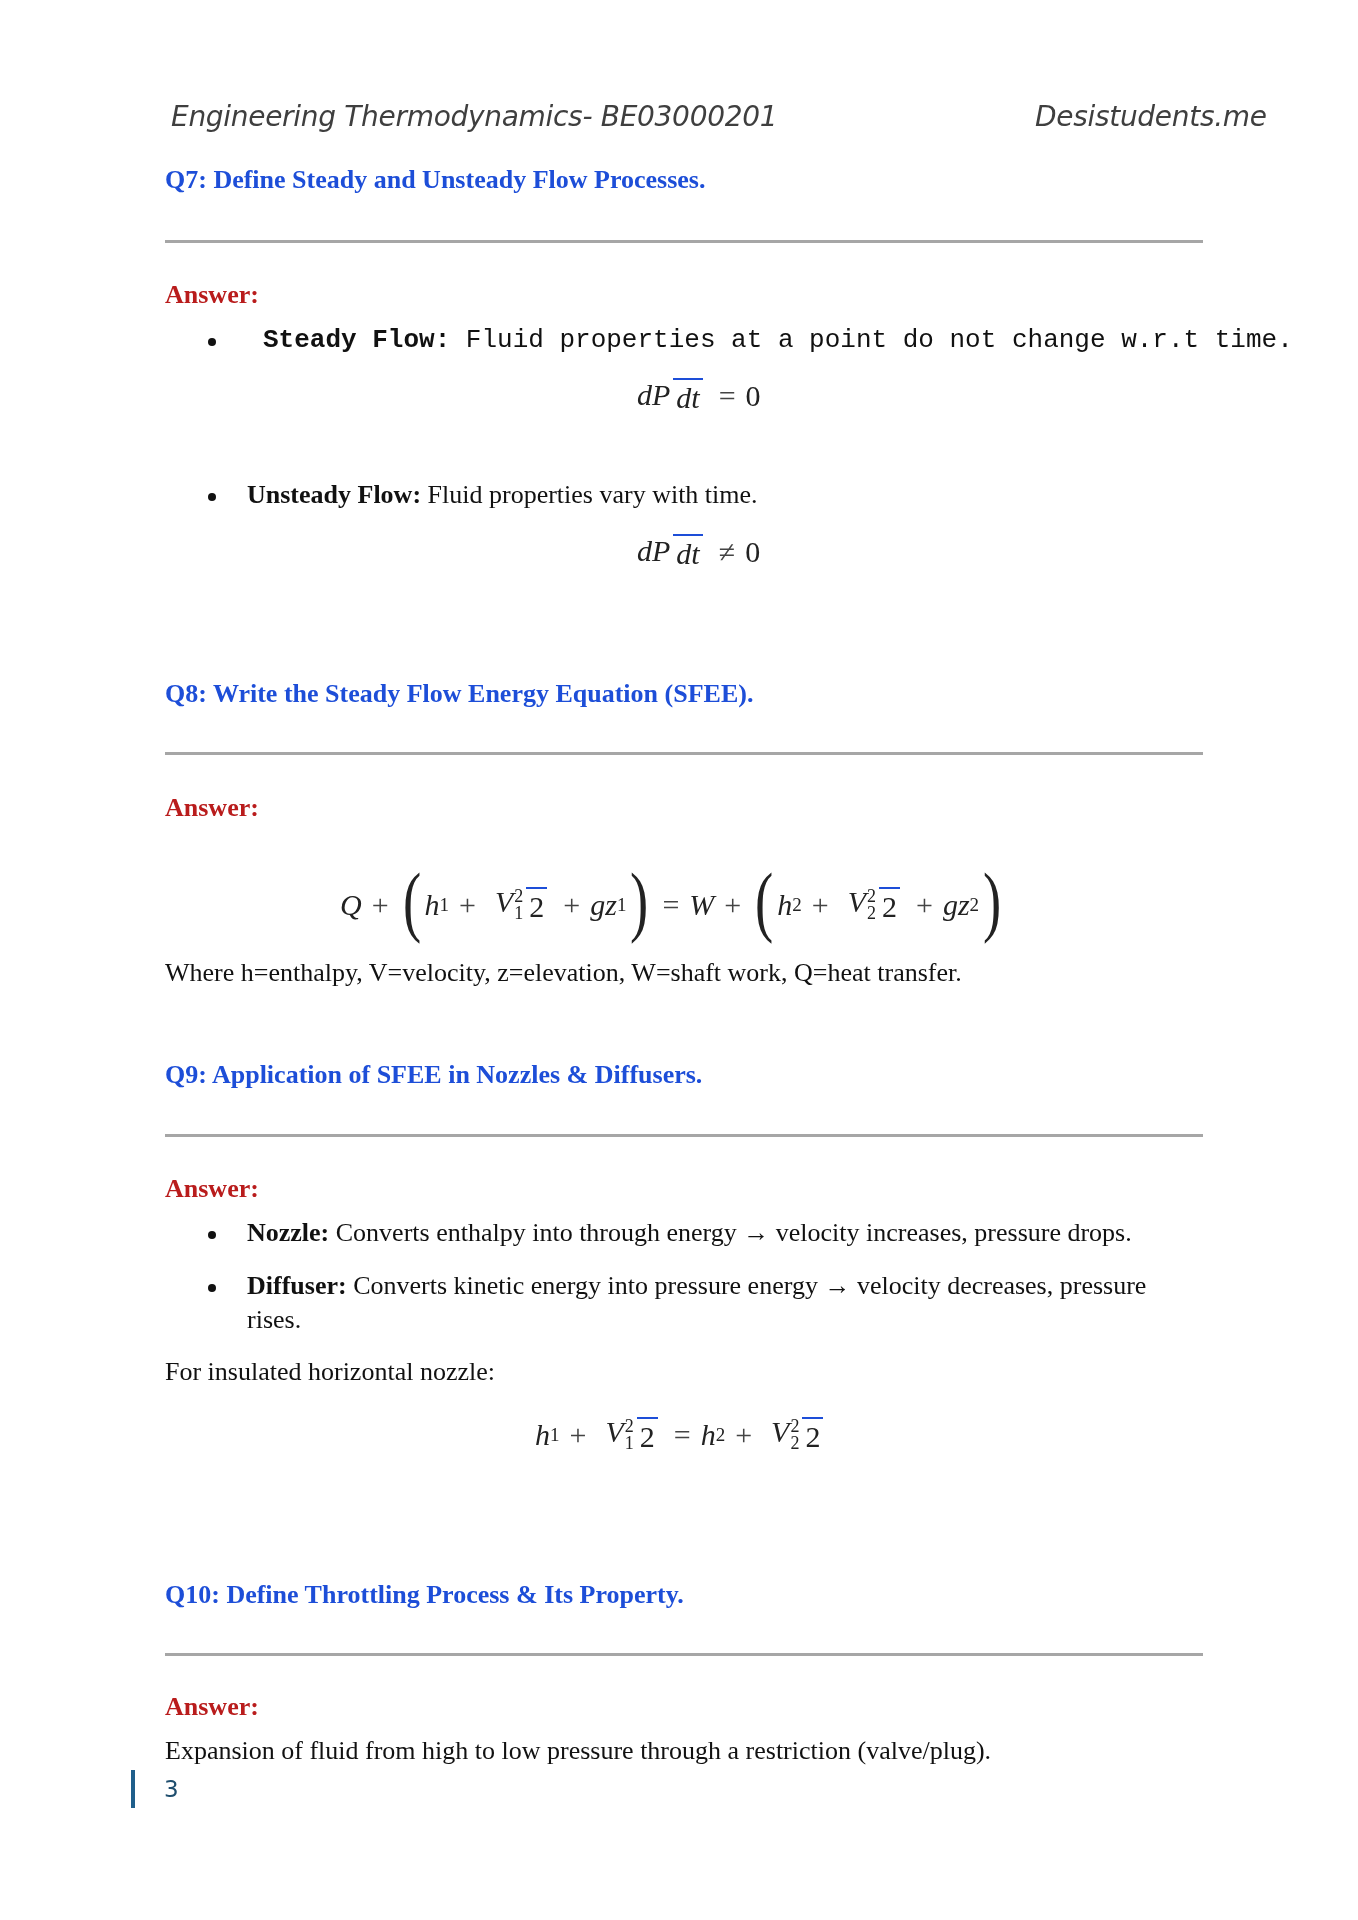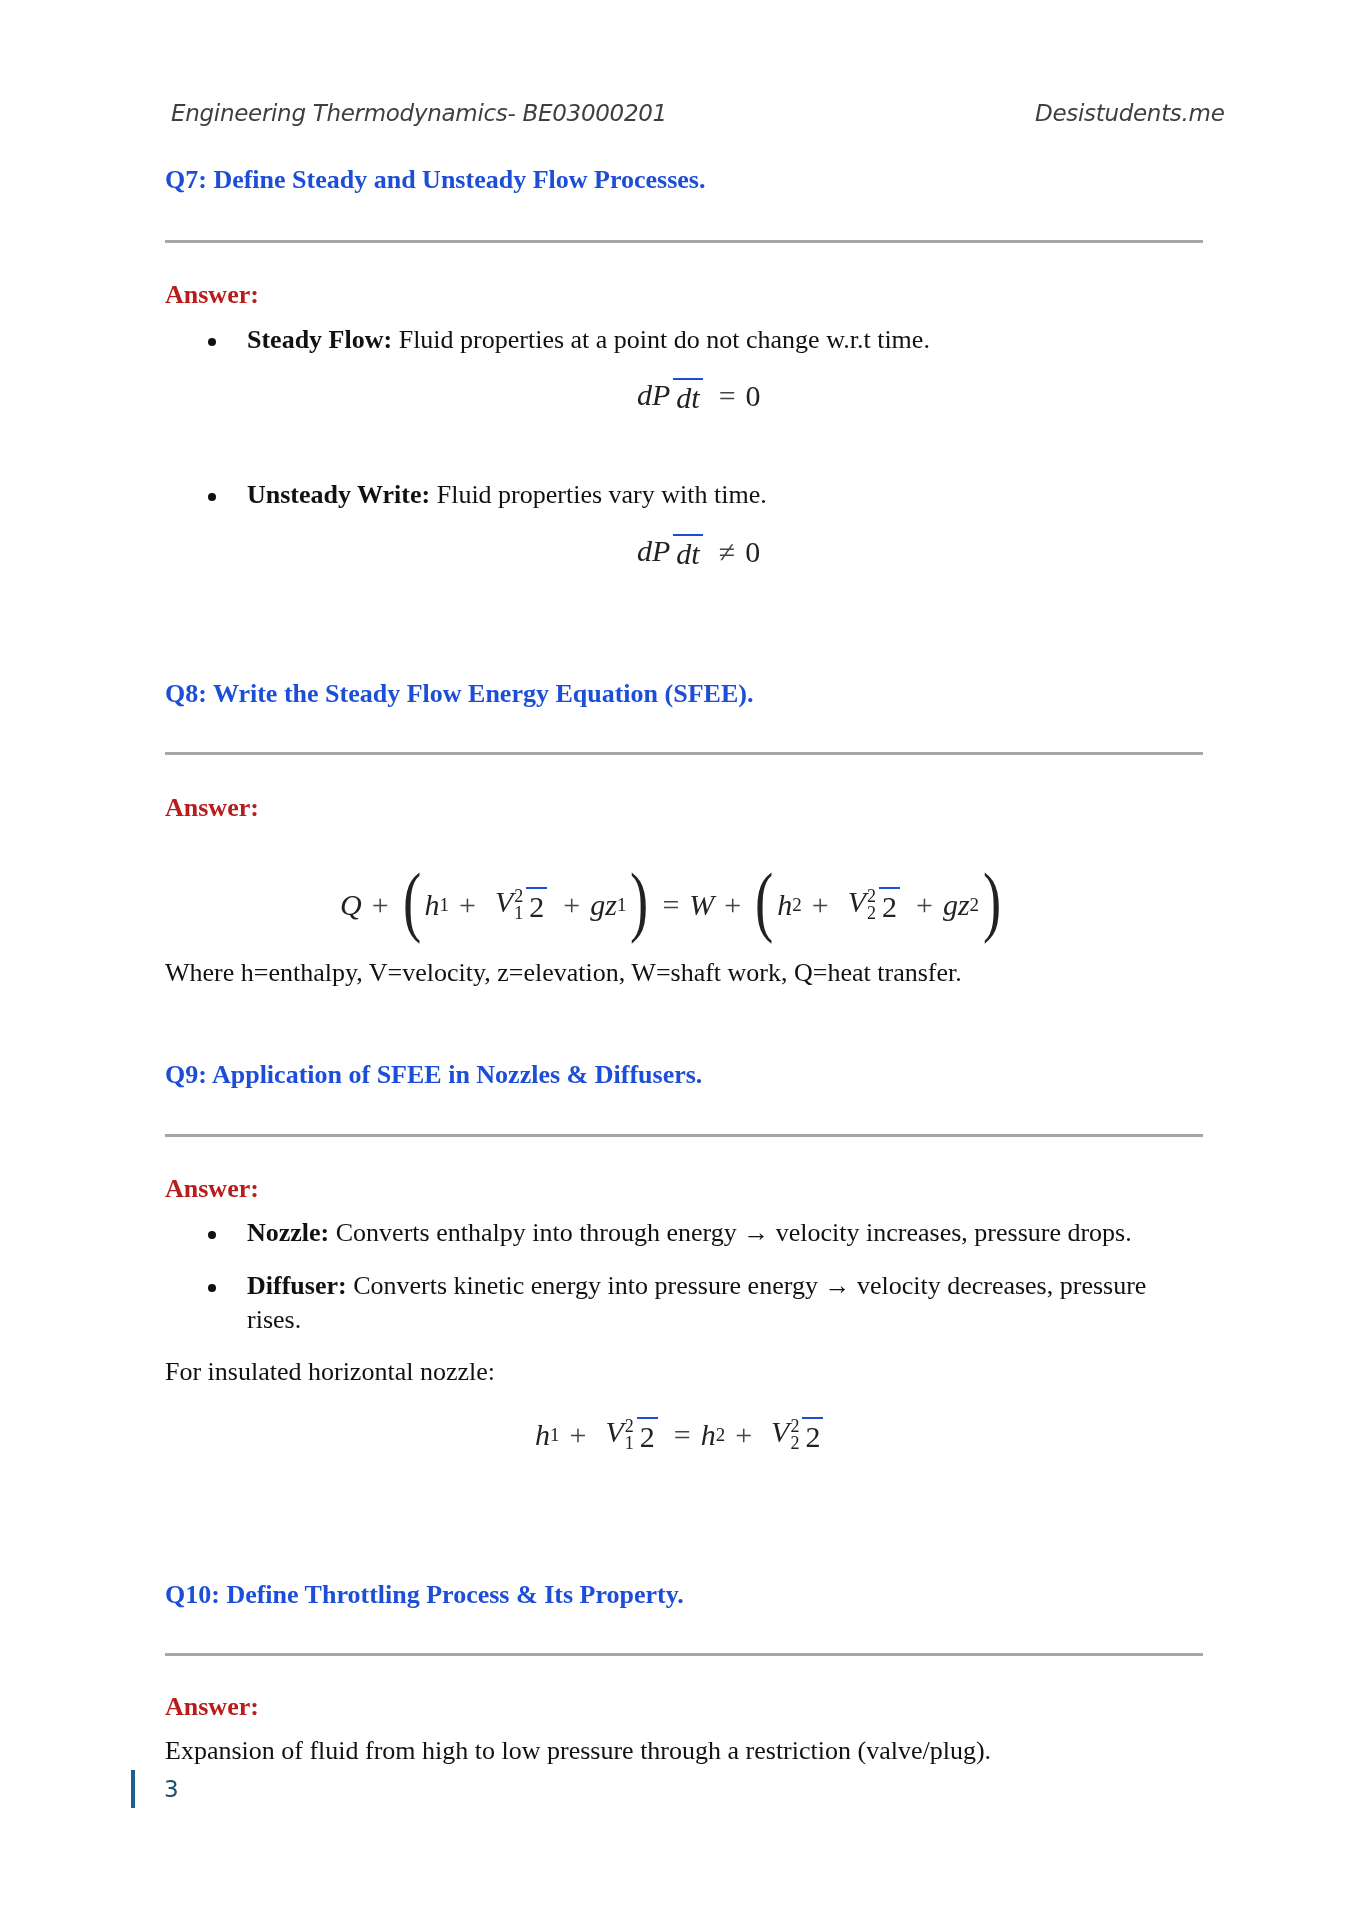--- a/index.html
+++ b/index.html
@@ -1,19 +1,19 @@
 <!DOCTYPE html>
 <html><head>
 <meta charset="utf-8">
 <style>
   html, body { margin:0; padding:0; background:#ffffff; }
   body { width:1358px; height:1920px; position:relative; overflow:hidden;
          font-family:"Liberation Serif", serif; color:#111; }
   .abs { position:absolute; white-space:nowrap; }
-  .hdr { font-family:"DejaVu Sans", sans-serif; font-style:italic; font-size:23px;
+  .hdr { font-family:"DejaVu Sans", sans-serif; font-style:italic; font-size:28px;
          color:#3f3f3f; letter-spacing:-0.3px; }
   .q { font-weight:bold; font-size:26px; color:#1d4ed8; }
   .ans { font-weight:bold; font-size:26px; color:#b91c1c;margin-top:8px; }
   .body { font-size:26px; color:#111; }
   .hr { position:absolute; left:165px; width:1038px; height:3px; background:#a6a6a6; }
   .bullet { position:absolute; width:8px; height:8px; border-radius:50%; background:#111; }
   .math { position:absolute; font-family:"Liberation Serif", serif; font-size:30px; color:#222;
           display:flex; align-items:center; white-space:nowrap; }
   .math i { font-style:italic; }
   .frac { display:inline-flex; align-items:center; margin:0 6px; line-height:1.05; }
@@ -31,36 +31,36 @@
 <body>
 
 <div class="abs hdr" style="left:171px; top:100px;">Engineering Thermodynamics- BE03000201</div>
 <div class="abs hdr" style="left:1035px; top:100px;">Desistudents.me</div>
 
 <div class="abs q" style="left:165px; top:165px;">Q7: Define Steady and Unsteady Flow Processes.</div>
 <div class="hr" style="top:240px;"></div>
 <div class="abs ans" style="left:165px; top:272px;">Answer:</div>
 
 <div class="bullet" style="left:208px; top:338px;"></div>
-<div class="abs body" style="left:247px; top:325px;">
+<div class="abs body" style="left:263px; top:325px;font-family:Liberation Mono, monospace;">
   <b>Steady Flow:</b><span> Fluid properties at a point do not change w.r.t time.</span>
 </div>
 
 <div class="math" style="left:628px; top:378px;">
   <span class="frac">
       <span class="num"><i>dP</i></span>
       <span class="den"><i>dt</i></span>
     </span>
   <span class="op">=</span>
     <span>0</span>
 </div>
 
 <div class="bullet" style="left:208px; top:493px;"></div>
 <div class="abs body" style="left:247px; top:480px;">
-  <b>Unsteady Write:</b><span> Fluid properties vary with time.</span>
+  <b>Unsteady Flow:</b><span> Fluid properties vary with time.</span>
 </div>
 
 <div class="math" style="left:628px; top:534px;">
   <span class="frac">
       <span class="num"><i>dP</i></span>
       <span class="den"><i>dt</i></span>
     </span>
   <span class="op">≠</span>
     <span>0</span>
 </div>

